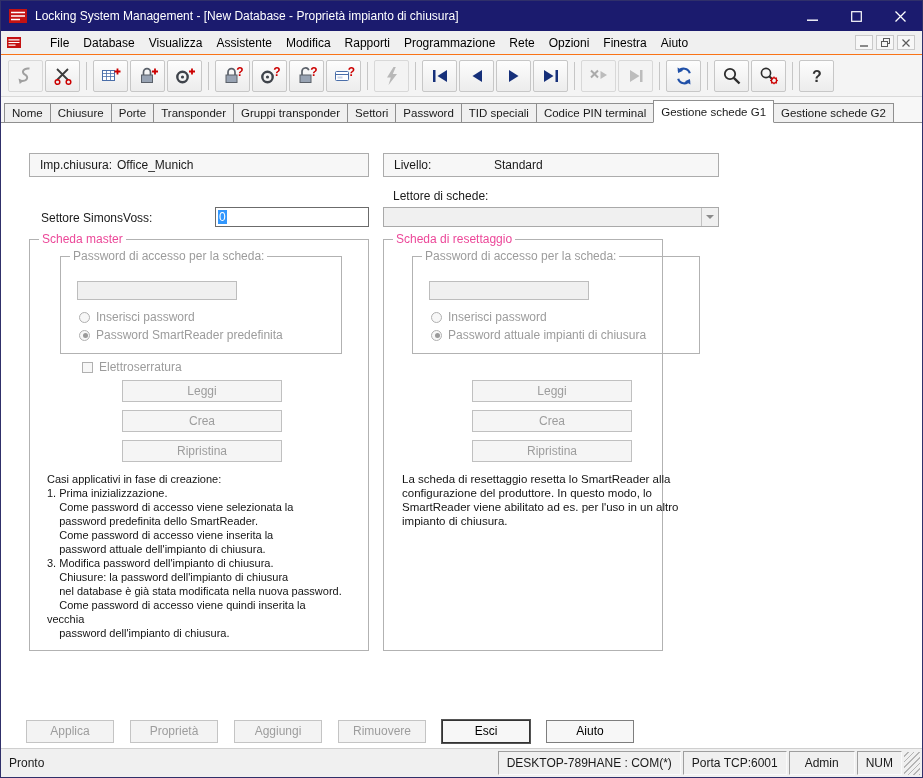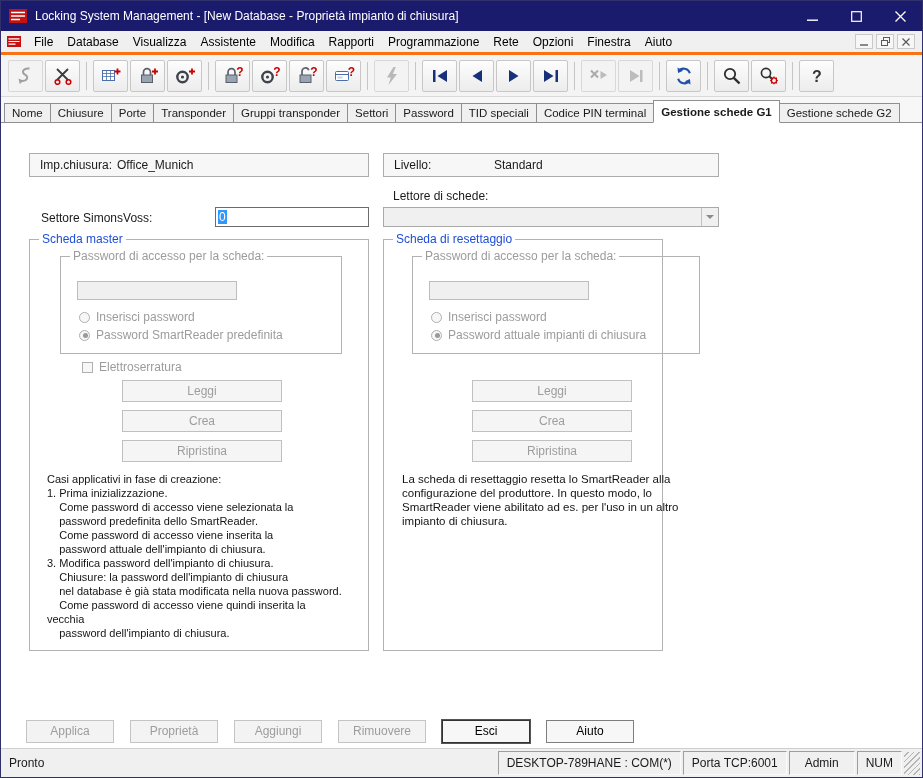--- a/index.html
+++ b/index.html
@@ -9,39 +9,39 @@
   .window { width:923px; height:778px; display:flex; flex-direction:column; border:1px solid #30306a; background:#fff; }
 
   
   .titlebar { flex:0 0 30px; background:#1b1b6e; color:#fff; display:flex; align-items:center; padding-left:8px; }
   .app-icon { display:flex; margin-right:8px; }
   .title { flex:1; font-size:12px; white-space:nowrap; overflow:hidden; }
   .tb-controls { display:flex; height:100%; }
   .tb-ctl { width:44px; display:flex; align-items:center; justify-content:center; cursor:default; }
 
   
-  .menubar { flex:0 0 24px; background:#f0f0f0; display:flex; align-items:center; padding:0 4px; border-bottom:3px solid #f97316; }
+  .menubar { flex:0 0 24px; background:#f0f0f0; display:flex; align-items:center; padding:0 4px; border-bottom:1px solid #f97316;gap:16px; }
   .mdi-doc-icon { display:flex; margin:0 6px 0 2px; }
   .menu-items { display:flex; align-items:center; }
   .menu-item { padding:3px 7px; color:#000; }
   .mdi-controls { margin-left:auto; display:flex; gap:3px; align-items:center; padding-right:3px; }
   .mdi-ctl { width:18px; height:15px; display:flex; align-items:center; justify-content:center; border:1px solid #c9c9c9; background:#f7f7f7; }
 
   
   .toolbar { flex:0 0 42px; background:#f4f4f4; border-bottom:1px solid #d9d9d9; display:flex; align-items:center; padding:0 7px; gap:2px; }
   .tb-btn { width:35px; height:32px; display:flex; align-items:center; justify-content:center; background:linear-gradient(#fdfdfd,#ececec); border:1px solid #c7c7c7; border-radius:2px; }
   .tb-btn.tb-disabled { background:#f3f3f3; border-color:#d8d8d8; }
   .tb-ic { display:flex; }
   .tb-sep { width:1px; height:28px; background:#c6c6c6; margin:0 4px; flex:0 0 1px; }
 
   
   .tabbar { flex:0 0 26px; background:#f7f7f7; display:flex; align-items:flex-end; padding:0 3px; border-bottom:1px solid #8f8f8f; }
   .tab { border:1px solid #8f8f8f; border-bottom:none; background:#f0f0f0; padding:3px 7px; font-size:11.5px; white-space:nowrap; position:relative; }
   .tab + .tab { margin-left:-1px; }
-  .tab.active { background:#fff; font-weight:bold; padding-top:5px; padding-bottom:4px; margin-bottom:-1px; z-index:2; border-bottom:1px solid #fff; }
+  .tab.active { background:#fff; font-weight:normal; padding-top:5px; padding-bottom:4px; margin-bottom:-1px; z-index:2; border-bottom:1px solid #fff; }
 
   
   .content { flex:1 1 auto; position:relative; background:#fff; }
   .label { position:absolute; color:#1a1a1a; }
   .dim { color:#9c9c9c; }
 
   .field-box { position:absolute; height:24px; border:1px solid #acacac; background:#f7f7f7; display:flex; align-items:center; }
   .fb-label { margin-left:10px; }
   .fb-value { position:absolute; }
   #imp-box { left:28px; top:30px; width:340px; }
@@ -54,21 +54,21 @@
   #sector-input { left:214px; top:84px; width:154px; }
   .sel { background:#3297fd; color:#fff; min-width:7px; padding:0 1px; }
 
   #reader-label { left:392px; top:66px; }
   .combo { position:absolute; height:20px; background:#f0f0f0; border:1px solid #a9a9a9; }
   #reader-combo { left:382px; top:84px; width:336px; }
   .arrow-btn { position:absolute; right:0; top:0; width:17px; height:100%; border-left:1px solid #c2c2c2; display:flex; align-items:center; justify-content:center; background:#f0f0f0; }
   .arrow { width:0; height:0; border-left:4px solid transparent; border-right:4px solid transparent; border-top:4px solid #8b8b8b; }
 
   .groupbox { position:absolute; border:1px solid #b2b2b2; }
-  .gb-title { position:absolute; top:-8px; left:9px; background:#fff; padding:0 3px; font-size:12px; color:#1d4ed8; white-space:nowrap; }
+  .gb-title { position:absolute; top:-8px; left:9px; background:#fff; padding:0 3px; font-size:12px; color:#ec4899; white-space:nowrap; }
   .gb-title.dim { color:#9c9c9c; }
   #master-group { left:28px; top:116px; width:340px; height:412px; }
   #reset-group  { left:382px; top:116px; width:280px; height:412px; }
   #master-pw { left:30px; top:16px; width:282px; height:98px; }
   #reset-pw  { left:28px; top:16px; width:288px; height:98px; }
   .dis-input { position:absolute; height:19px; background:#f0f0f0; border:1px solid #bdbdbd; }
   #master-pw-input { left:16px; top:24px; width:160px; }
   #reset-pw-input  { left:16px; top:24px; width:160px; }
 
   .radio-row { position:absolute; display:flex; align-items:center; gap:6px; color:#9c9c9c; white-space:nowrap; }

